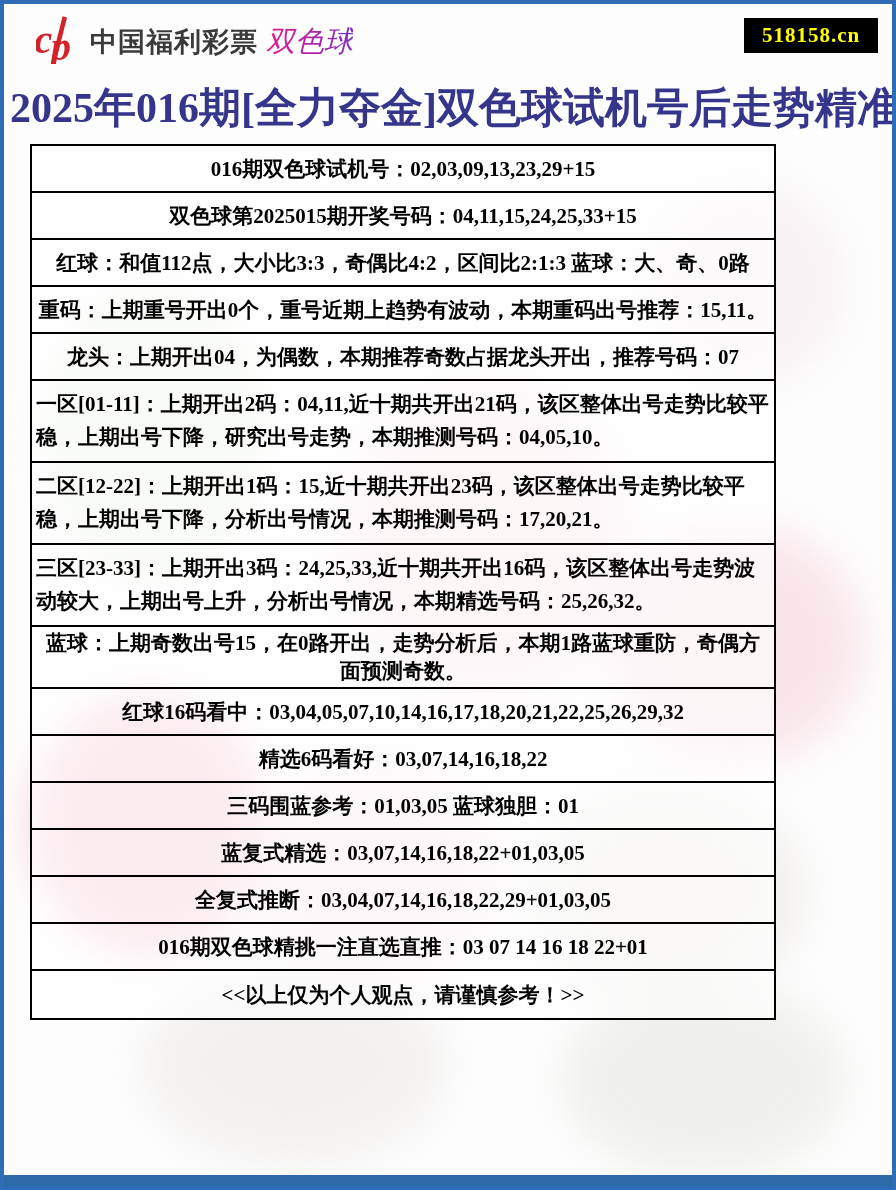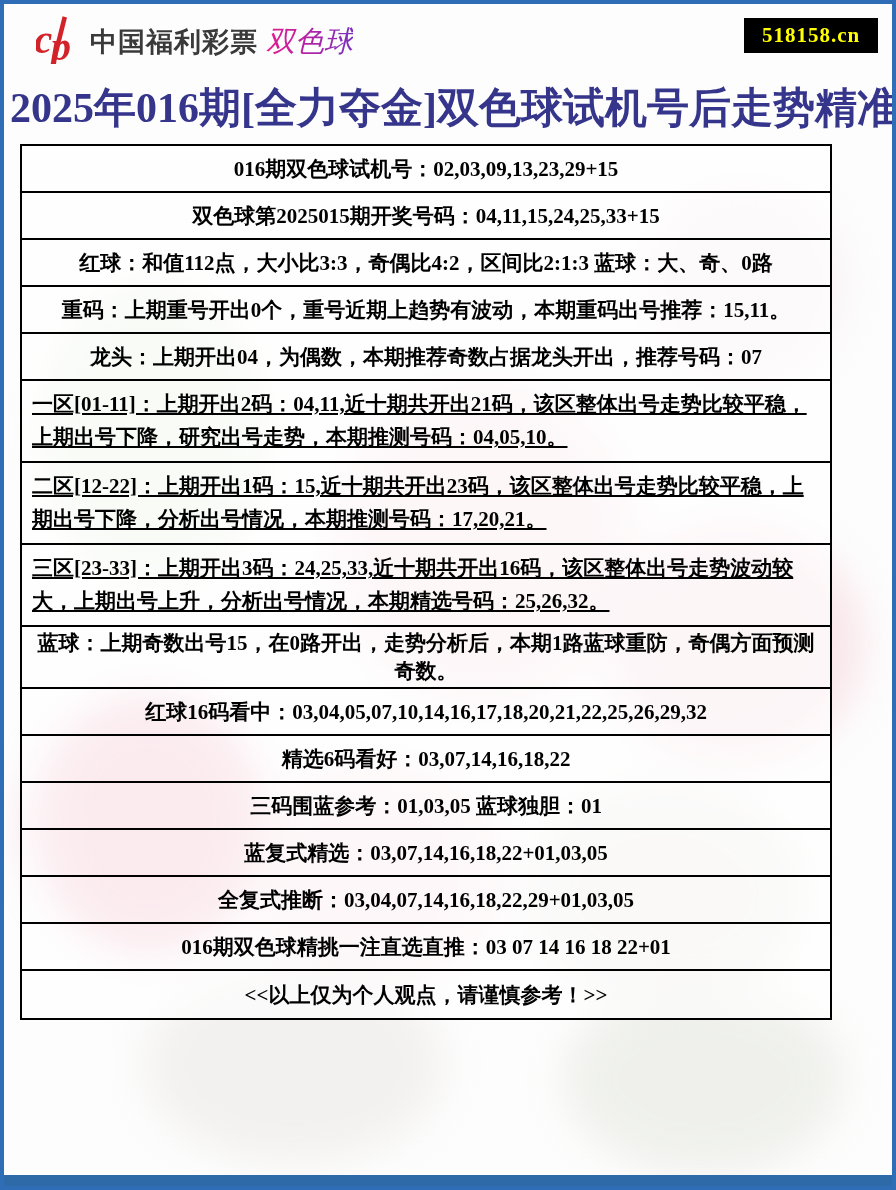--- a/index.html
+++ b/index.html
@@ -49,44 +49,43 @@
   }
   .page-title {
     margin: 4px 6px 8px 6px;
     text-align: center;
     font-size: 42px; font-weight: bold;
     color: #35358c;
     letter-spacing: 0px;
     white-space: nowrap;
   }
   .pred-table {
-    margin-left: 16px;
-    width: 812px;
+    margin-left: 26px;
+    width: 746px;
     border: 2px solid #000000;
     box-sizing: border-box;
     background: rgba(255,255,255,0.45);
   }
   .row {
     border-bottom: 2px solid #000000;
     font-size: 21px; font-weight: bold; color: #000000;
     box-sizing: border-box;
     background: rgba(255,255,255,0.35);
   }
   .row:last-child { border-bottom: none; }
   .row.c {
     min-height: 47px;
     display: flex; align-items: center; justify-content: center;
     text-align: center;
     padding: 2px 6px;
   }
   .row.l {
     text-align: left;
-    padding: 7px 10px;
+    padding: 7px 4px;
     line-height: 33px;
-    text-decoration: underline;
   }
   .bottom-bar {
     position: absolute; left: 0; right: 0; bottom: 0;
     height: 11px; background: #2e6aa8; z-index: 2;
   }
 </style>
 </head>
 <body>
 
 <div class="blob" style="left:40px; top:280px; width:220px; height:300px; background:#dcead2; opacity:.45;"></div>

